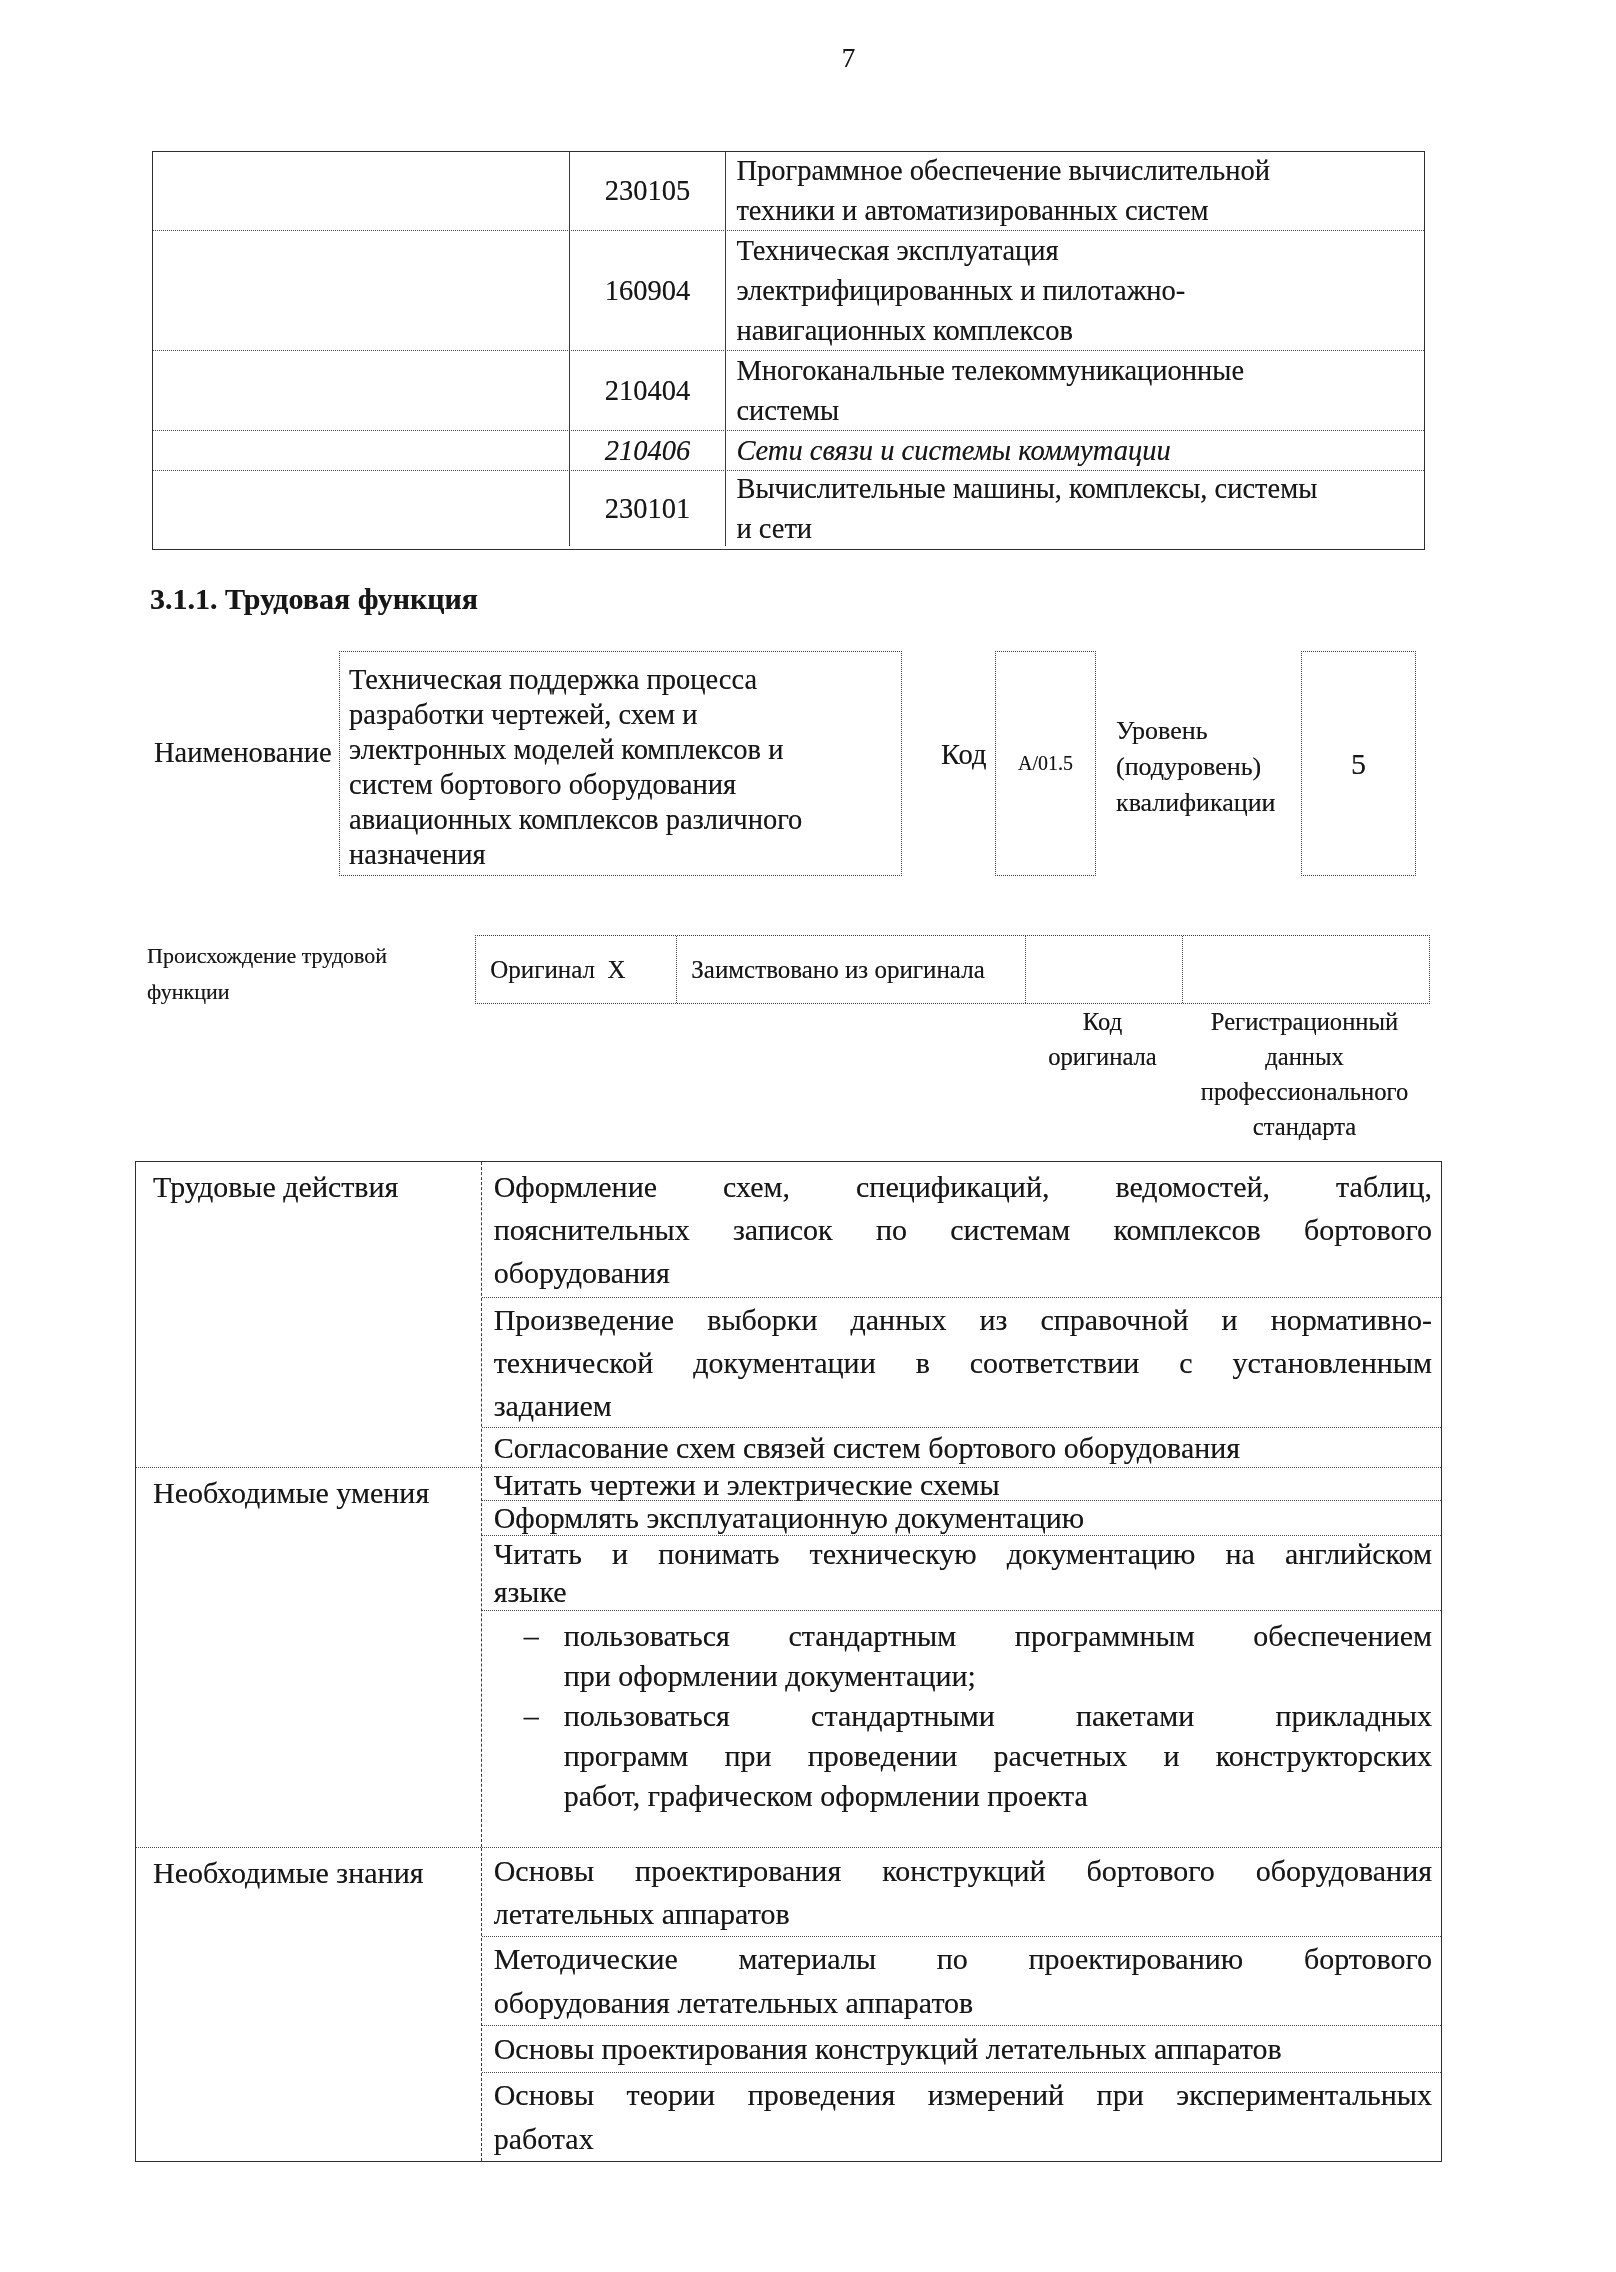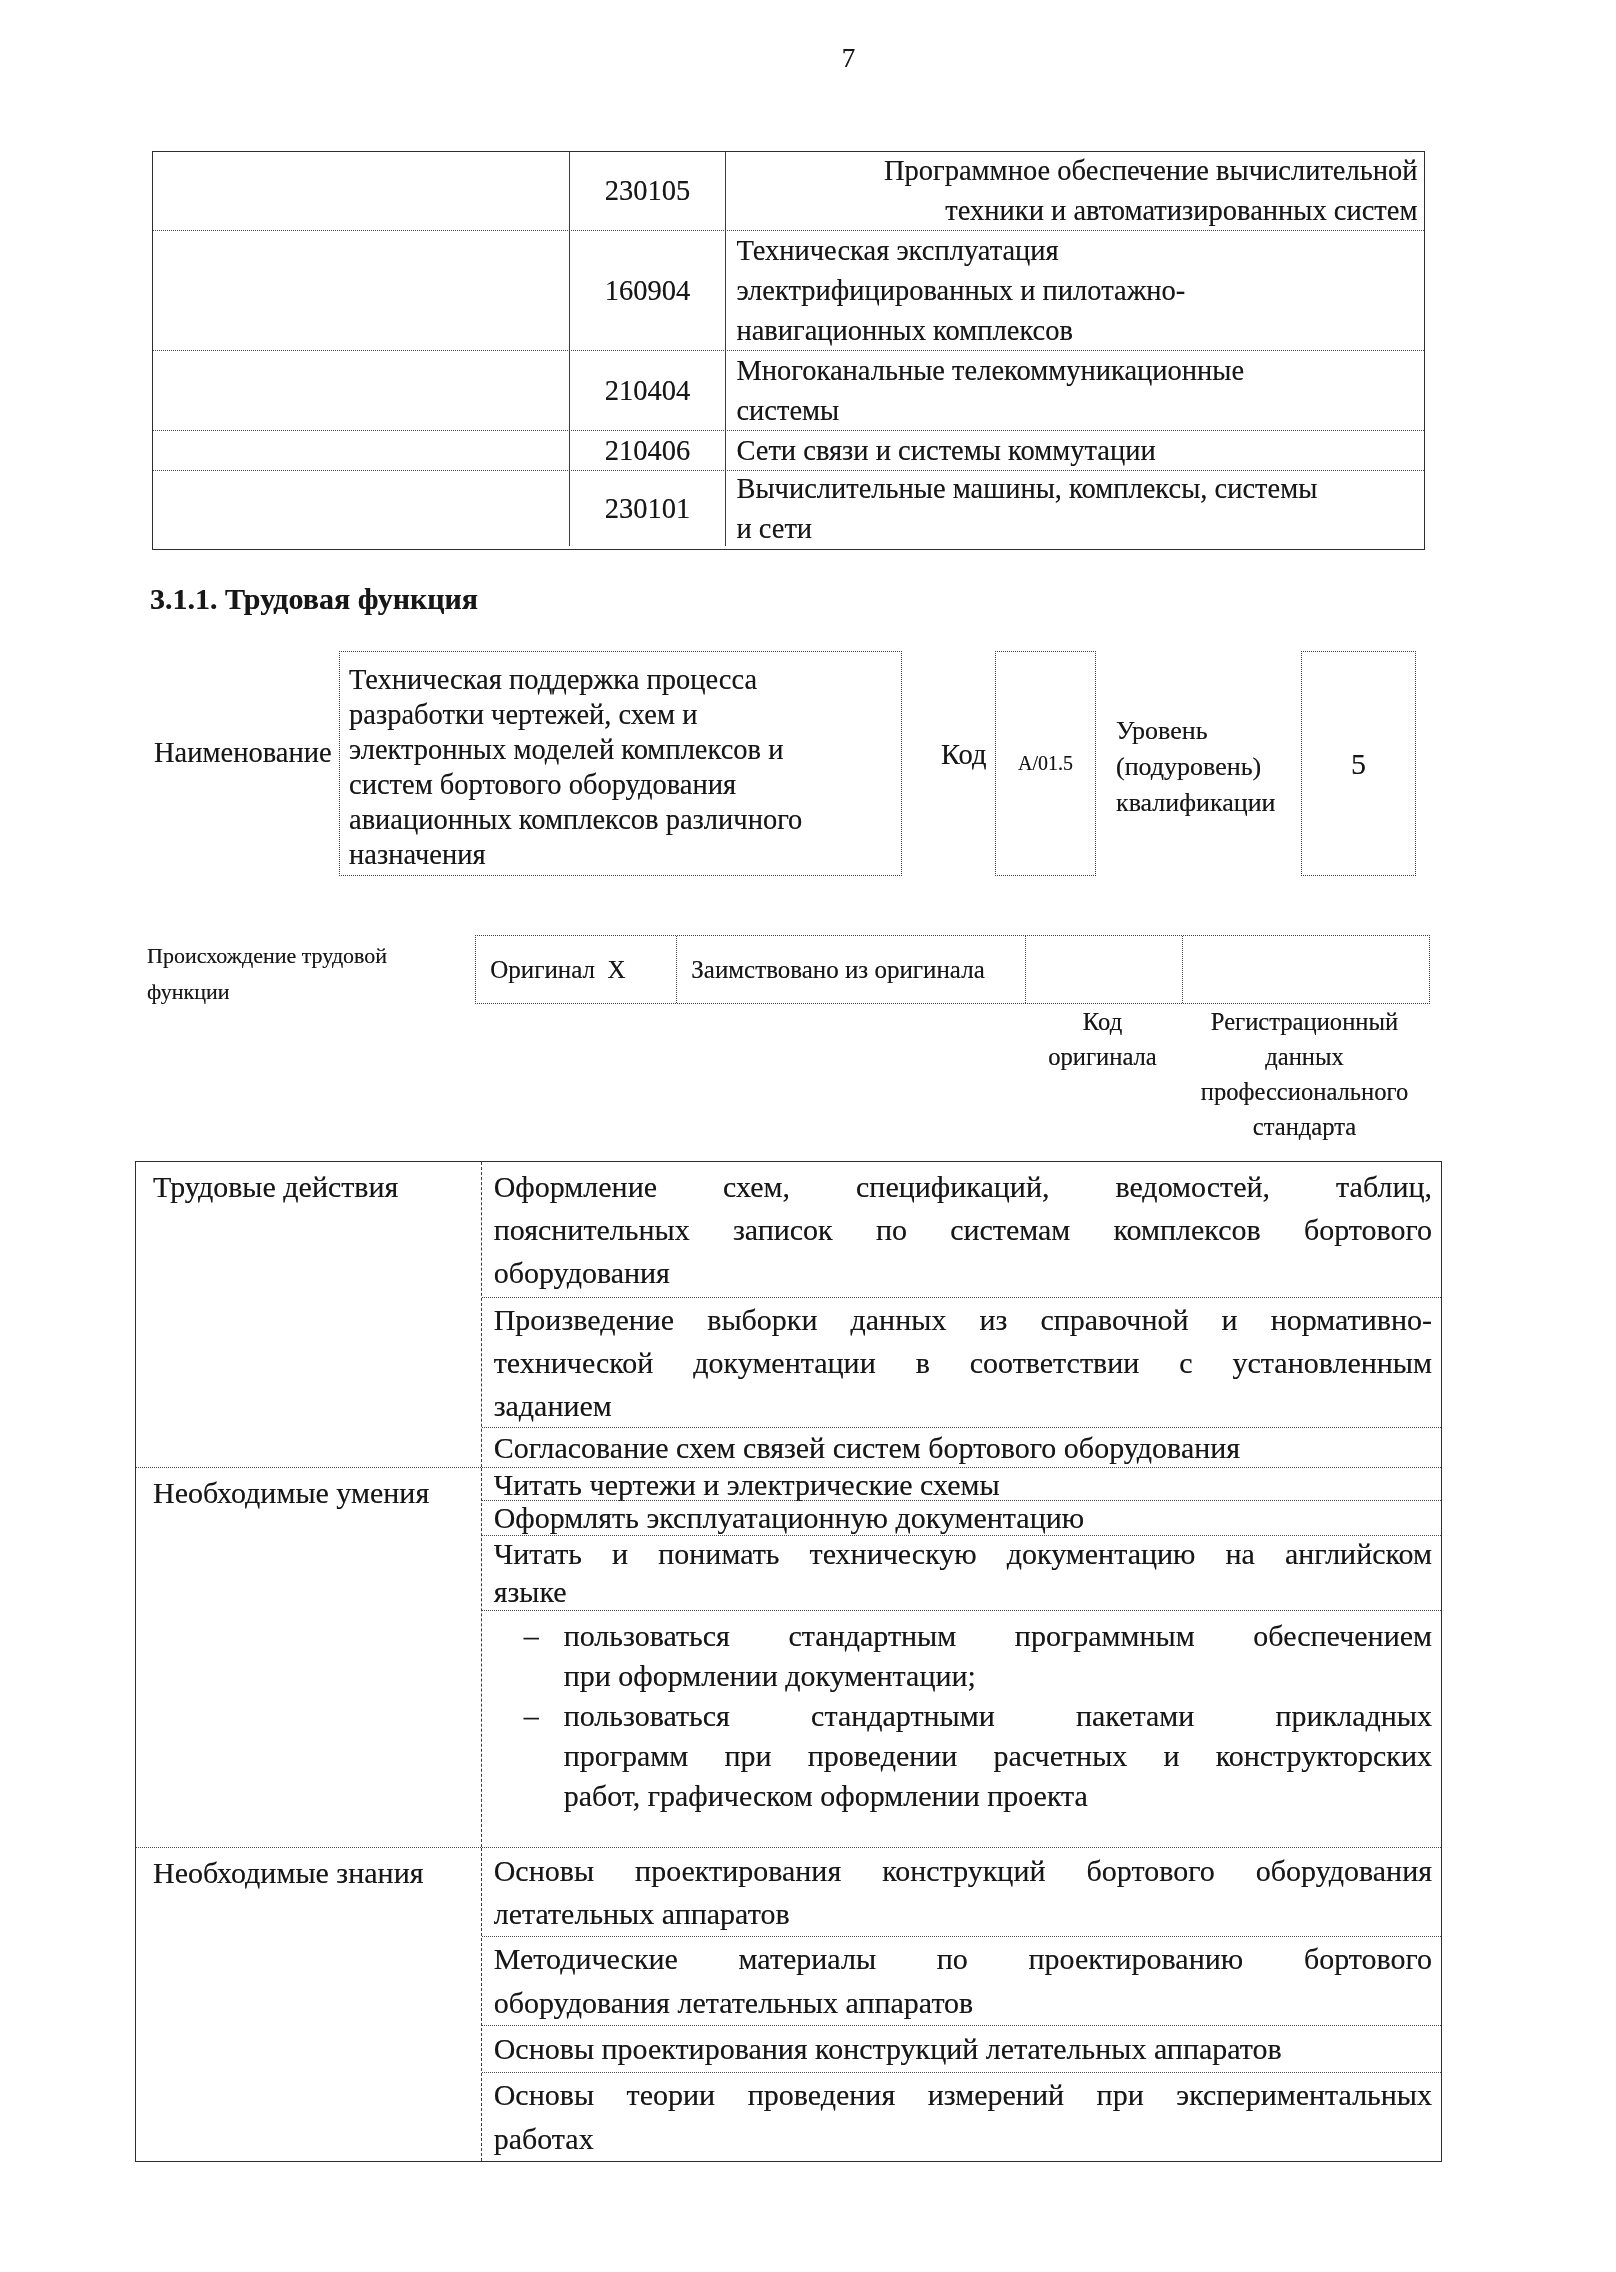--- a/index.html
+++ b/index.html
@@ -70,21 +70,21 @@
   .blines { flex:1; }
 </style>
 </head>
 <body>
 
 <div class="page">
 
   <div class="abs" style="left:829px;top:43px;width:39px;text-align:center;font-size:27px;">7</div>
 
   <div class="abs tt">
-    <div class="ttrow" style="height:78px;text-align:right;">
+    <div class="ttrow" style="height:78px;">
       <div class="ttc1"></div>
       <div class="ttc2">230105</div>
       <div class="ttc3 lines">
           <div>Программное обеспечение вычислительной</div>
           <div>техники и автоматизированных систем</div>
         </div>
     </div>
     <div class="ttrow" style="height:120px;">
       <div class="ttc1"></div>
       <div class="ttc2">160904</div>
@@ -95,21 +95,21 @@
         </div>
     </div>
     <div class="ttrow" style="height:80px;">
       <div class="ttc1"></div>
       <div class="ttc2">210404</div>
       <div class="ttc3 lines">
           <div>Многоканальные телекоммуникационные</div>
           <div>системы</div>
         </div>
     </div>
-    <div class="ttrow" style="height:40px;">
+    <div class="ttrow" style="height:40px;font-style:italic;">
       <div class="ttc1"></div>
       <div class="ttc2">210406</div>
       <div class="ttc3 lines">
           <div>Сети связи и системы коммутации</div>
         </div>
     </div>
     <div class="ttrow" style="height:76px;">
       <div class="ttc1"></div>
       <div class="ttc2">230101</div>
       <div class="ttc3 lines">

